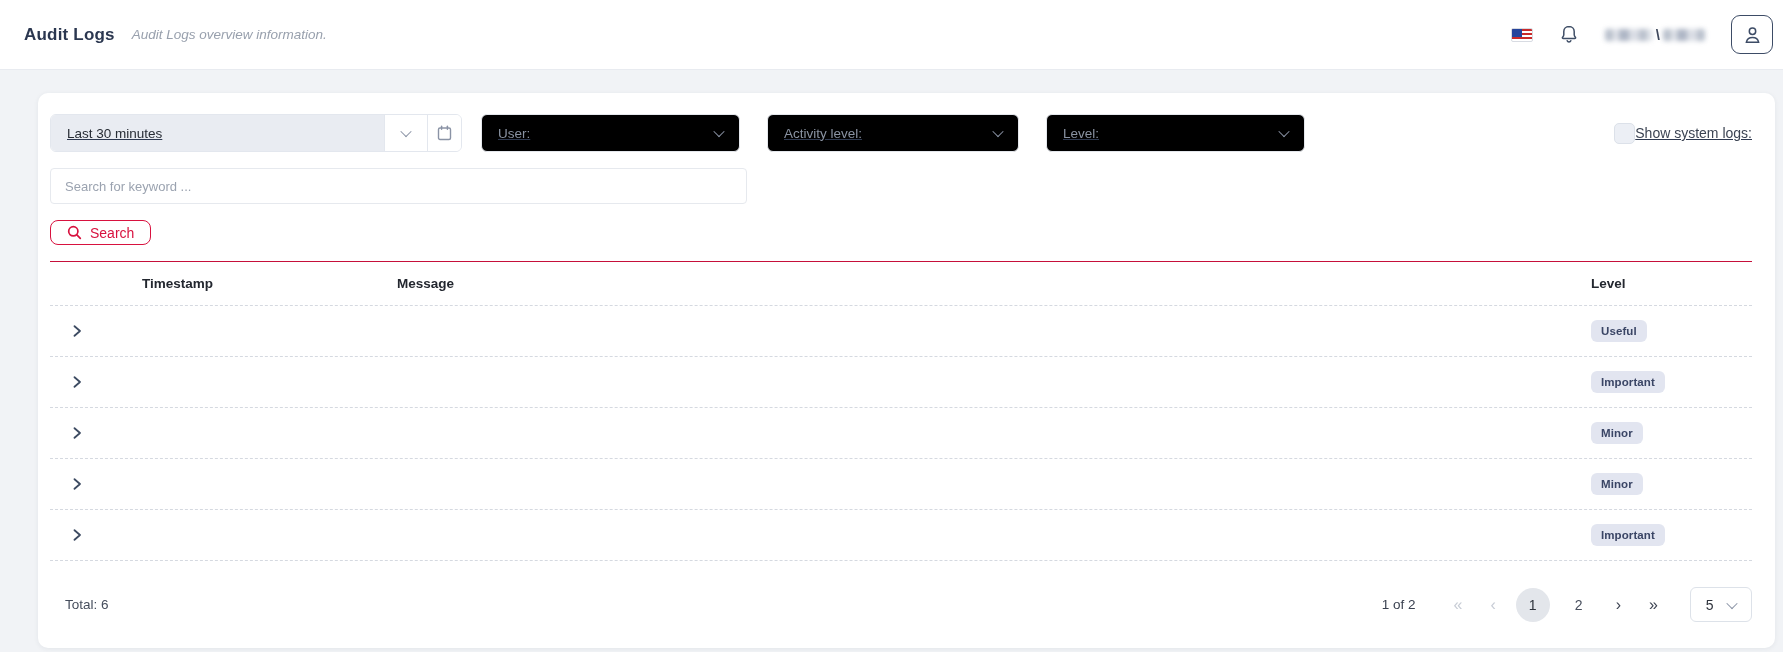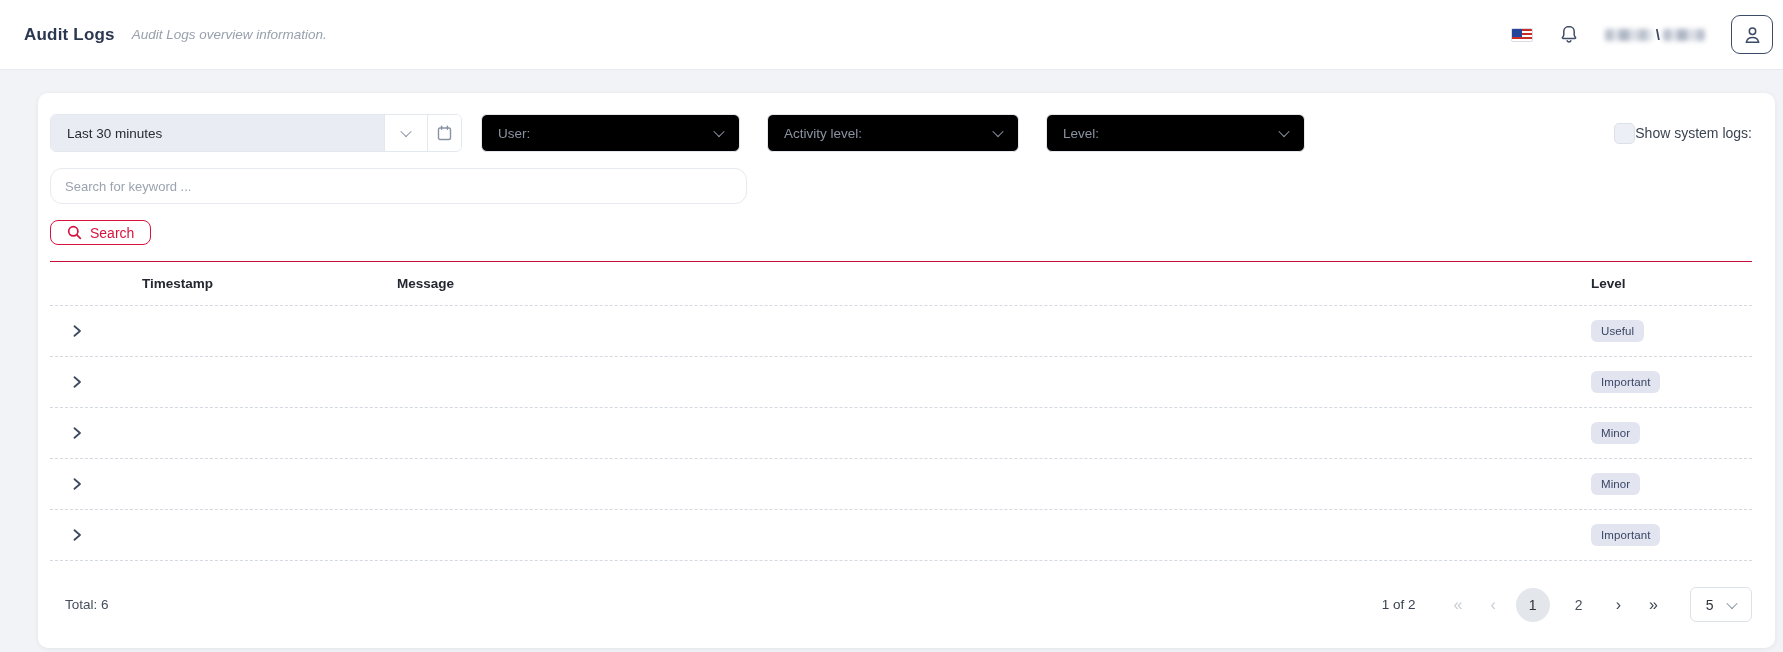--- a/index.html
+++ b/index.html
@@ -31,21 +31,21 @@
     width:42px; height:39px; border:1.6px solid #3d4c66; border-radius:9px; background:#fff;
     display:flex; align-items:center; justify-content:center; cursor:pointer;
   }
   
   .card {
     margin:23px 8px 0 38px; width:1737px; height:555px; background:#ffffff;
     border-radius:10px; box-shadow:0 1px 5px rgba(40,50,70,.07);
     padding:21px 23px 0 12px; display:flex; flex-direction:column;
   }
   
-  .filters-row { display:flex; align-items:center; height:38px; }
+  .filters-row { display:flex; align-items:center; height:38px;text-decoration:underline; }
   .daterange {
     width:412px; height:38px; display:flex; align-items:stretch;
     border:1px solid #e3e7ee; border-radius:6px; overflow:hidden; background:#fff; cursor:pointer;
   }
   .daterange-value { flex:1; background:#e9ecf2; display:flex; align-items:center; padding-left:16px;
     font-size:13.5px; color:#272c34; }
   .daterange-chev { width:43px; display:flex; align-items:center; justify-content:center; border-left:1px solid #e3e7ee; background:#fff; }
   .daterange-cal { width:34px; display:flex; align-items:center; justify-content:center; border-left:1px solid #e3e7ee; background:#fff; }
   .chev-down { width:8px; height:8px; border-right:1.6px solid #8a93a5; border-bottom:1.6px solid #8a93a5;
     transform:rotate(45deg) translate(-1px,-1px); }
@@ -56,21 +56,21 @@
   .select .label { font-size:13.5px; color:#8a93a2; }
   .sel-user { width:259px; margin-left:19px; }
   .sel-activity { width:252px; margin-left:27px;gap:26px; }
   .sel-level { width:259px; margin-left:27px; }
   .syslogs { margin-left:auto; display:flex; align-items:center; }
   .checkbox { width:21px; height:21px; background:#eceff5; border:1px solid #dce1e9; border-radius:5px; cursor:pointer; }
   .syslogs-label { font-size:14px; color:#3c4453; }
   
   .search-row { margin-top:16px; }
   .search-input {
-    width:697px; height:36px; border:1px solid #e6e9ee; border-radius:12px; padding:0 14px;
+    width:697px; height:36px; border:1px solid #e6e9ee; border-radius:4px; padding:0 14px;
     font-size:13px; color:#333; font-family:"Liberation Sans", sans-serif; outline:none;
   }
   .search-input::placeholder { color:#9ba3b0; }
   .btn-row { margin-top:16px; }
   .search-btn {
     height:25px; min-width:96px; padding:0 16px; background:#fff; border:1.6px solid #d8123f; border-radius:8px;
     color:#d8123f; font-size:14px; font-family:"Liberation Sans", sans-serif;
     display:inline-flex; align-items:center; gap:8px; cursor:pointer;
   }
   .red-divider { margin-top:16px; border-top:1.6px solid #c60f3a; }
@@ -83,21 +83,21 @@
   .expand-cell { padding-left:18px; display:flex; align-items:center; }
   .expand-btn { background:none; border:none; cursor:pointer; display:flex; padding:2px; }
   .blob { height:13px; border-radius:2px; filter:blur(2.6px); opacity:.72;
     background:repeating-linear-gradient(90deg,#9fa9bb 0 11px,#d7dbe3 11px 19px,#8e99af 19px 31px,#cfd4dd 31px 43px,#b4bcc9 43px 52px); }
   .trow:nth-child(1) .ts-blob { width:118px; } .trow:nth-child(1) .msg-blob { width:180px; }
   .trow:nth-child(2) .ts-blob { width:122px; } .trow:nth-child(2) .msg-blob { width:181px; }
   .trow:nth-child(3) .ts-blob { width:125px; } .trow:nth-child(3) .msg-blob { width:208px; }
   .trow:nth-child(4) .ts-blob { width:120px; } .trow:nth-child(4) .msg-blob { width:178px; }
   .trow:nth-child(5) .ts-blob { width:122px; } .trow:nth-child(5) .msg-blob { width:172px; }
   .badge {
-    display:inline-block; background:#e2e5f0; color:#3a4565; font-size:11.5px; font-weight:normal;
+    display:inline-block; background:#e2e5f0; color:#3a4565; font-size:11.5px; font-weight:bold;
     padding:5px 10px; border-radius:6px; letter-spacing:.1px;
   }
   
   .tfooter { flex:1; display:flex; align-items:center; justify-content:space-between; padding-left:15px; }
   .total-text { font-size:13.5px; color:#454d5c; }
   .pagination { display:flex; align-items:center; }
   .page-info { font-size:13.5px; color:#3a4150; margin-right:24px; }
   .pg-arrow { background:none; border:none; font-size:16px; font-family:"Liberation Sans", sans-serif;
     cursor:pointer; padding:4px 8px; margin:0 6px; }
   .pg-arrow.disabled { color:#c7ccd5; }

